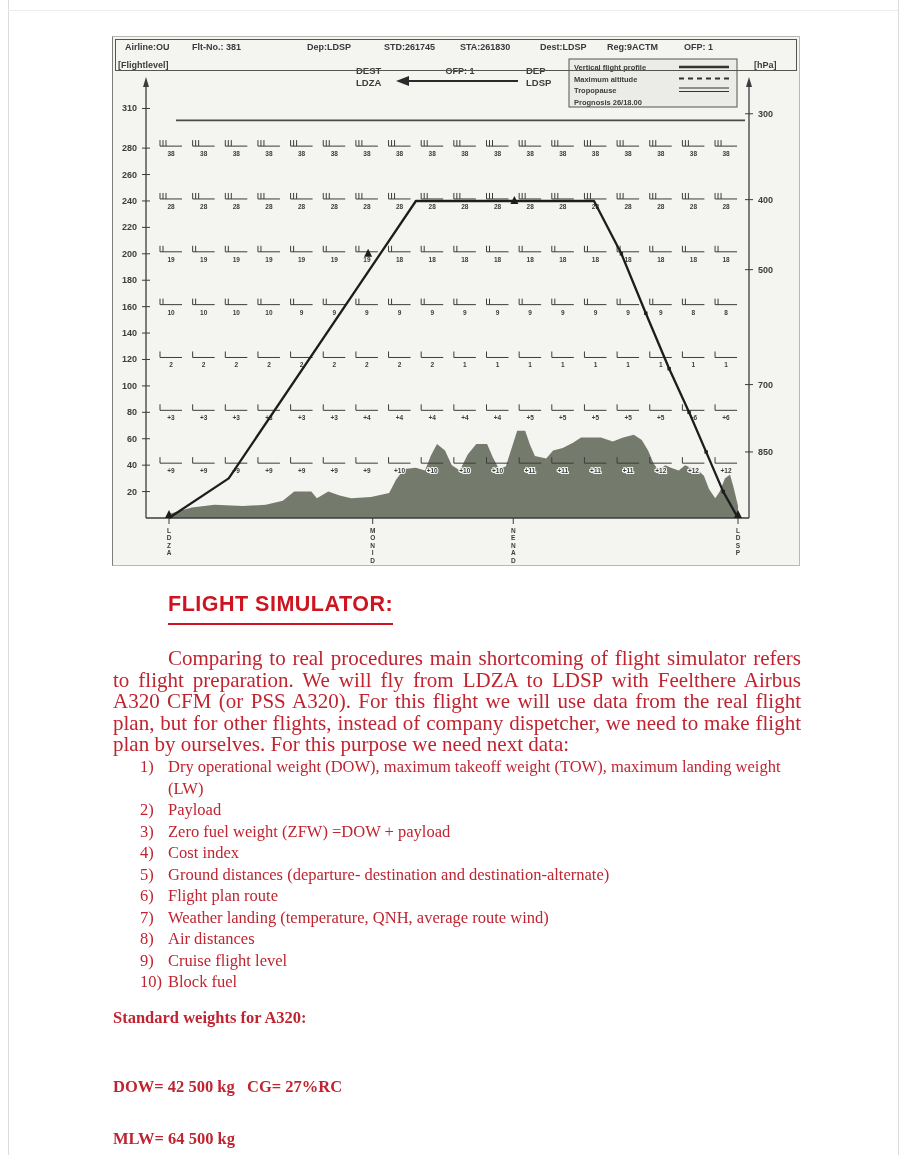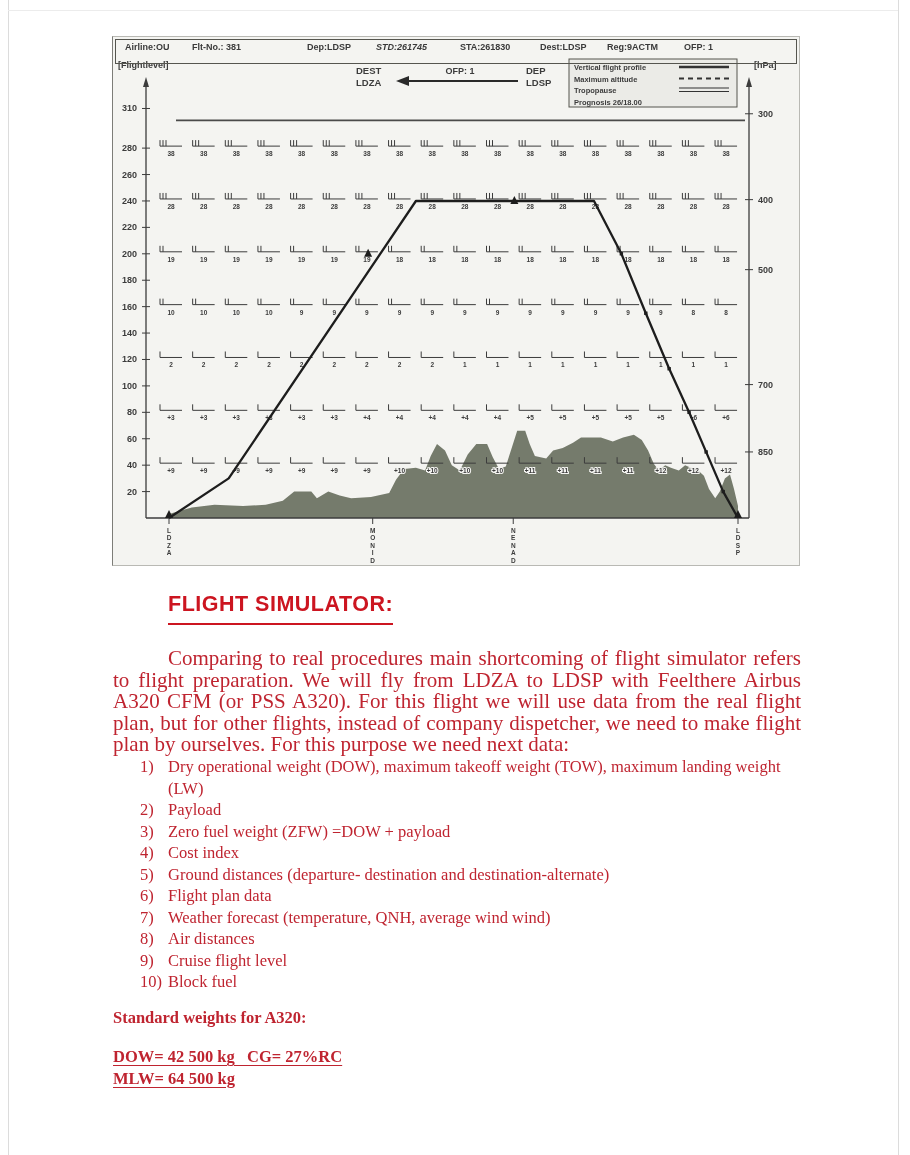--- a/index.html
+++ b/index.html
@@ -12,29 +12,29 @@
   .page-edge.right{left:898px;top:0;width:1px;height:1155px;}
   .page-edge.top{left:8px;top:10px;width:890px;height:1px;background:#ececec;}
 
   
   .scan{
     position:absolute;left:112px;top:36px;width:688px;height:530px;
     background:#f4f4f1;border:1px solid #b9b9b4;border-left:1px solid #7d7d78;
     box-sizing:border-box;
   }
   .ofp-header{
-    position:absolute;left:2px;top:2px;right:2px;height:25px;
+    position:absolute;left:2px;top:2px;right:2px;height:32px;
     border:1px solid #55554f;box-sizing:border-box;z-index:2;
   }
   .ofp-header span{
     position:absolute;top:2px;font-size:9px;font-weight:bold;color:#3a3a3a;
     white-space:pre;
   }
   .f-airline{left:9px;}  .f-fltno{left:76px;}  .f-dep{left:191px;}
-  .f-std{left:260px;font-style:italic;}    .f-sta{left:344px;}   .f-dest{left:424px;}
+  .f-std{left:268px;}    .f-sta{left:344px;}   .f-dest{left:424px;}
   .f-reg{left:491px;}    .f-ofp{left:568px;}
   .scan svg{position:absolute;left:0;top:0;z-index:1;}
 
   
   .doc-title{
     position:absolute;left:168px;top:592px;
     font-family:"Liberation Sans",sans-serif;font-size:21.5px;font-weight:bold;
     color:var(--title-text,#cc1520);
     border-bottom:2.5px solid var(--title-text,#cc1520);padding-bottom:6px;
     letter-spacing:.5px;
@@ -56,21 +56,21 @@
     position:absolute;left:113px;top:1008px;
     font-family:"Liberation Serif",serif;font-size:16.5px;
     color:var(--body-text,#bf2430);
     font-weight:bold;
   }
   .weights{
     position:absolute;left:113px;top:1046px;
     font-family:"Liberation Serif",serif;font-size:16.5px;line-height:21.5px;
     color:var(--body-text,#bf2430);font-weight:bold;
   }
-  .wt{text-decoration:underline;text-underline-offset:3px;white-space:pre-wrap;}
+  .wt{text-underline-offset:3px;white-space:pre-wrap;margin-top:30px;}
 </style>
 </head>
 <body>
 
 <div class="page-edge left"></div>
 <div class="page-edge right"></div>
 <div class="page-edge top"></div>
 
 <div class="scan">
   <div class="ofp-header">
@@ -691,25 +691,25 @@
   <div class="li">
       <span class="num">4)</span>
       <span class="litext">Cost index</span>
     </div>
   <div class="li">
       <span class="num">5)</span>
       <span class="litext">Ground distances (departure- destination and destination-alternate)</span>
     </div>
   <div class="li">
       <span class="num">6)</span>
-      <span class="litext">Flight plan data</span>
+      <span class="litext">Flight plan route</span>
     </div>
   <div class="li">
       <span class="num">7)</span>
-      <span class="litext">Weather forecast (temperature, QNH, average wind wind)</span>
+      <span class="litext">Weather landing (temperature, QNH, average route wind)</span>
     </div>
   <div class="li">
       <span class="num">8)</span>
       <span class="litext">Air distances</span>
     </div>
   <div class="li">
       <span class="num">9)</span>
       <span class="litext">Cruise flight level</span>
     </div>
   <div class="li">

